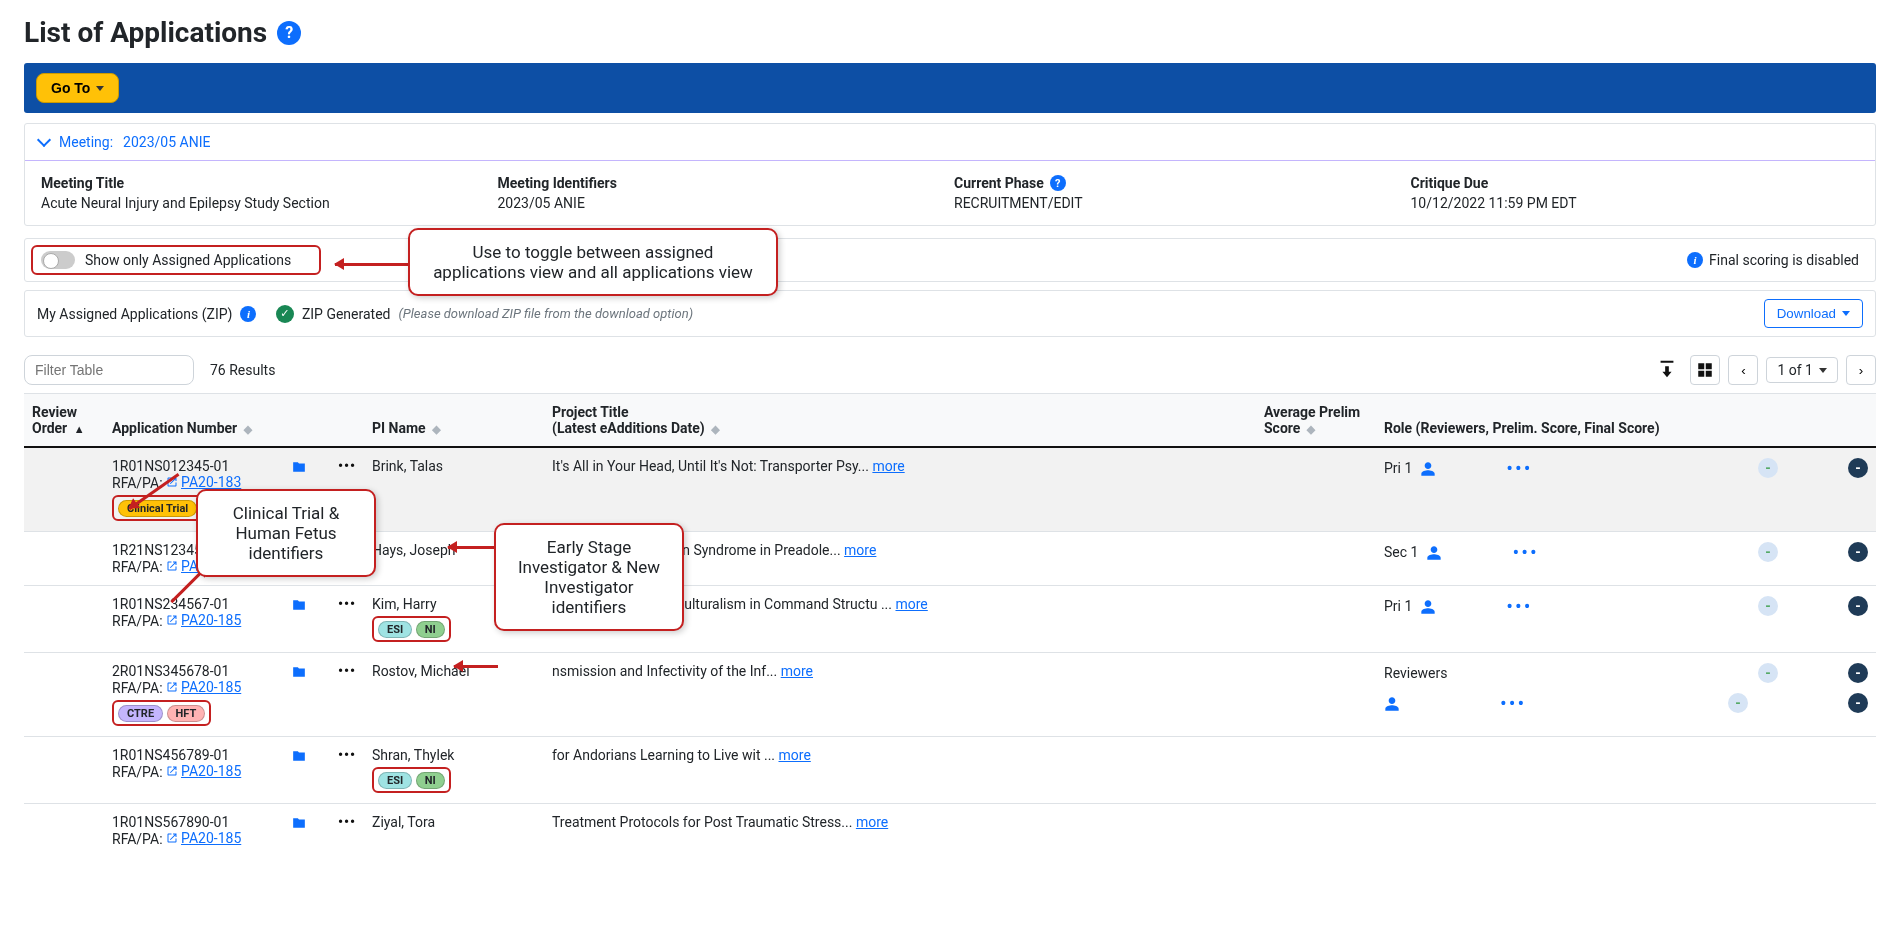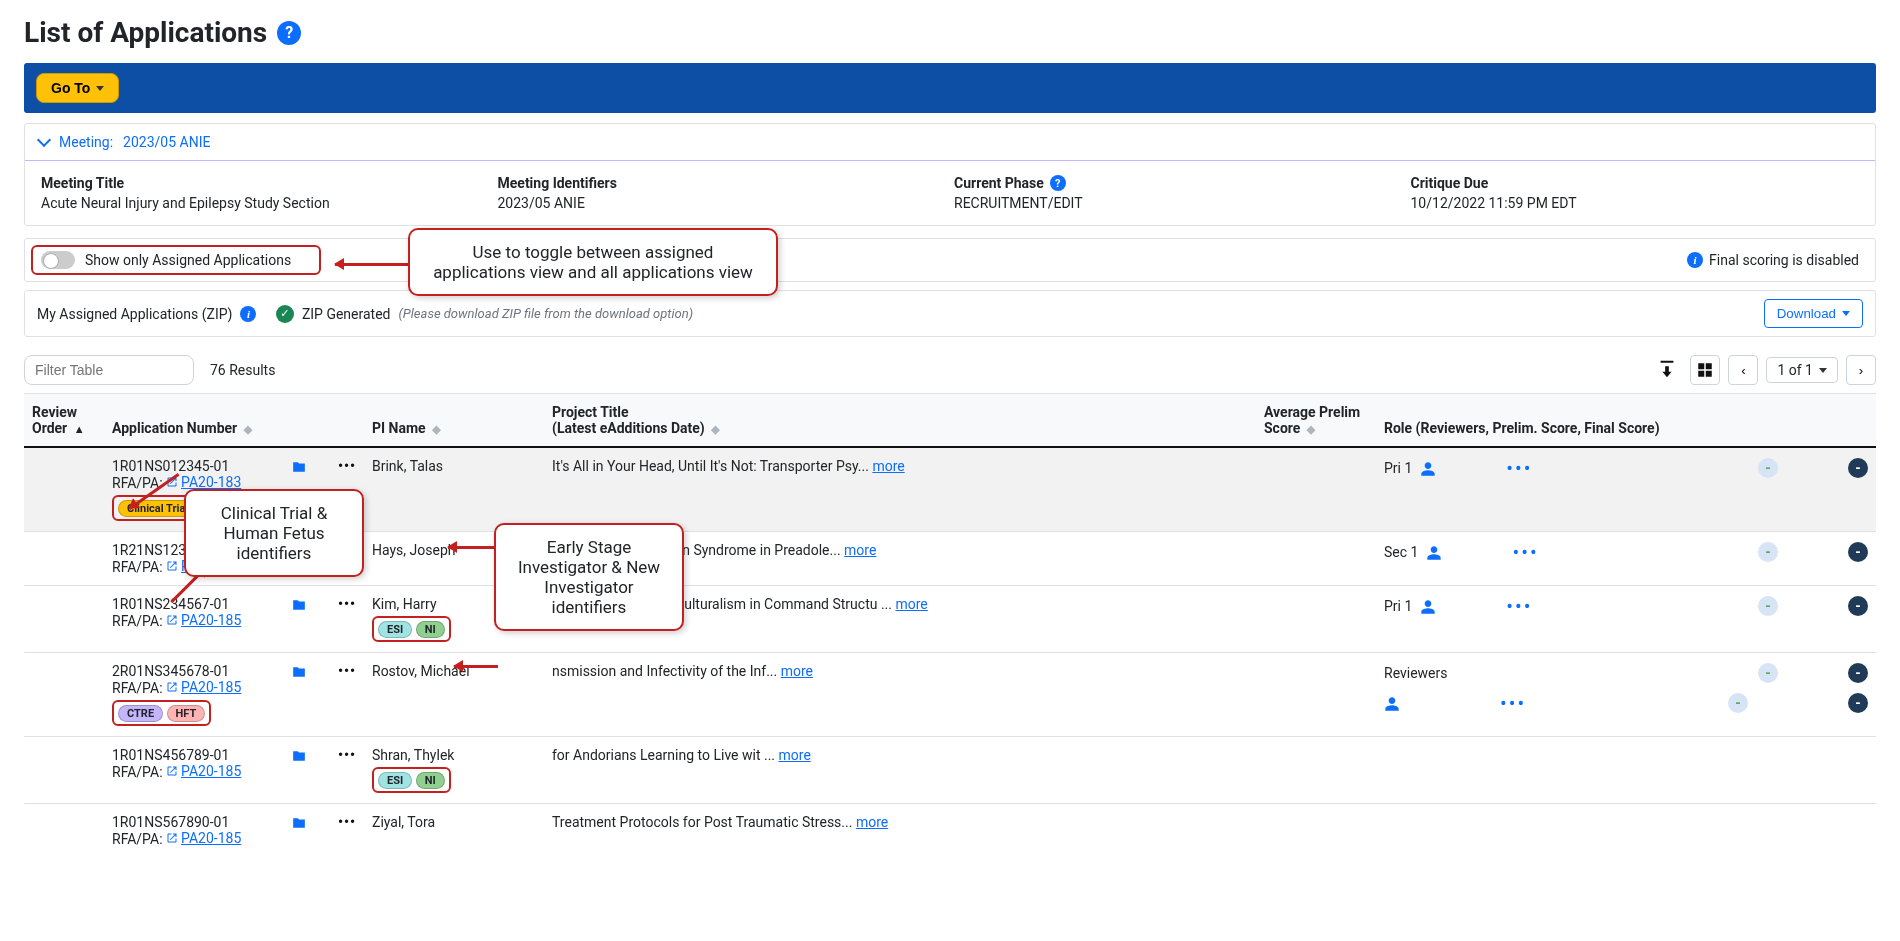--- a/index.html
+++ b/index.html
@@ -387,21 +387,21 @@
           <td>
             <div>Ziyal, Tora</div>
           </td>
           <td><span>Treatment Protocols for Post Traumatic Stress... </span><a class="more-link">more</a></td>
           <td></td>
           <td></td>
         </tr>
       </tbody>
 </table>
 
-<div class="callout" style="left:160px; top:96px; width:180px;">
+<div class="callout" style="left:172px; top:96px; width:180px;">
   <span>Clinical Trial &amp; Human Fetus identifiers</span>
 </div>
 <div class="arrow-line rev" style="left:100px; top:97px; width:60px; transform:rotate(-35deg);"></div>
 <div class="arrow-line rev" style="left:140px; top:190px; width:50px; transform:rotate(135deg);"></div>
 
 <div class="callout" style="left:470px; top:130px; width:190px;">
   <span>Early Stage Investigator &amp; New Investigator identifiers</span>
 </div>
 <div class="arrow-line rev" style="left:424px; top:153px; width:48px;"></div>
 <div class="arrow-line rev" style="left:430px; top:272px; width:44px;"></div>

